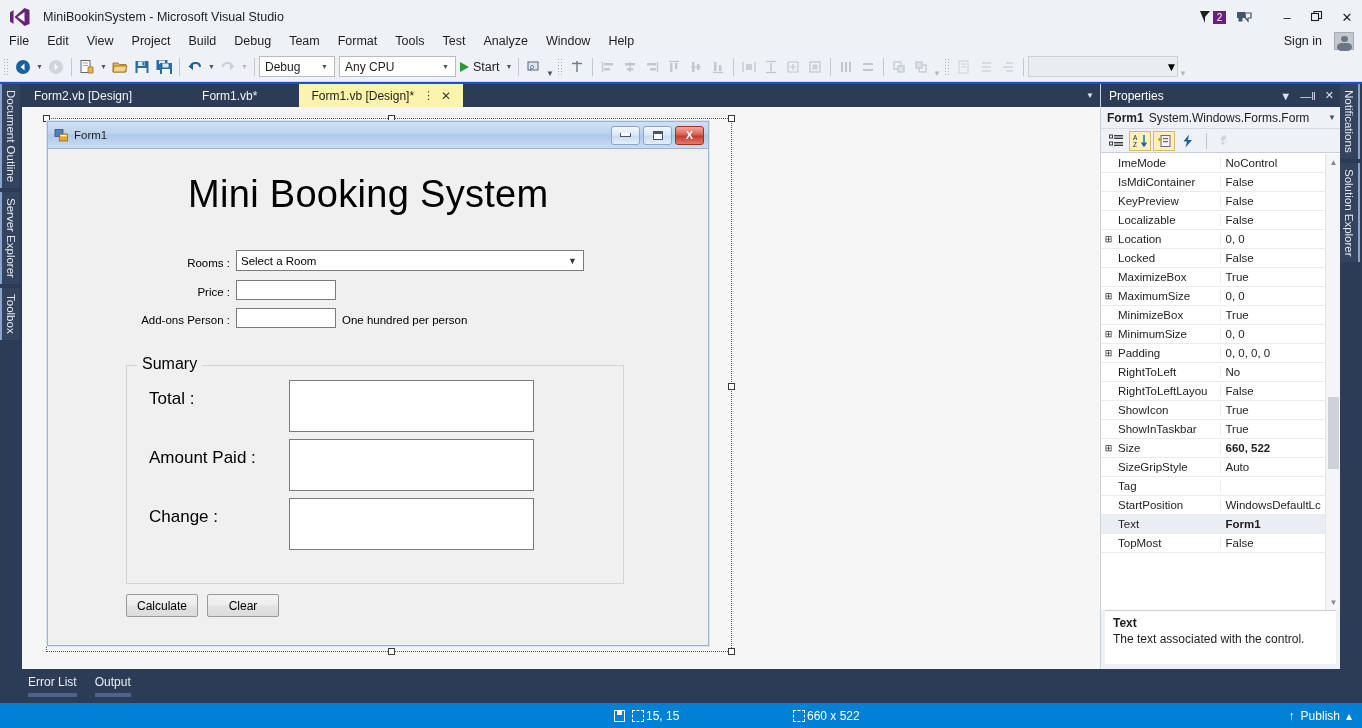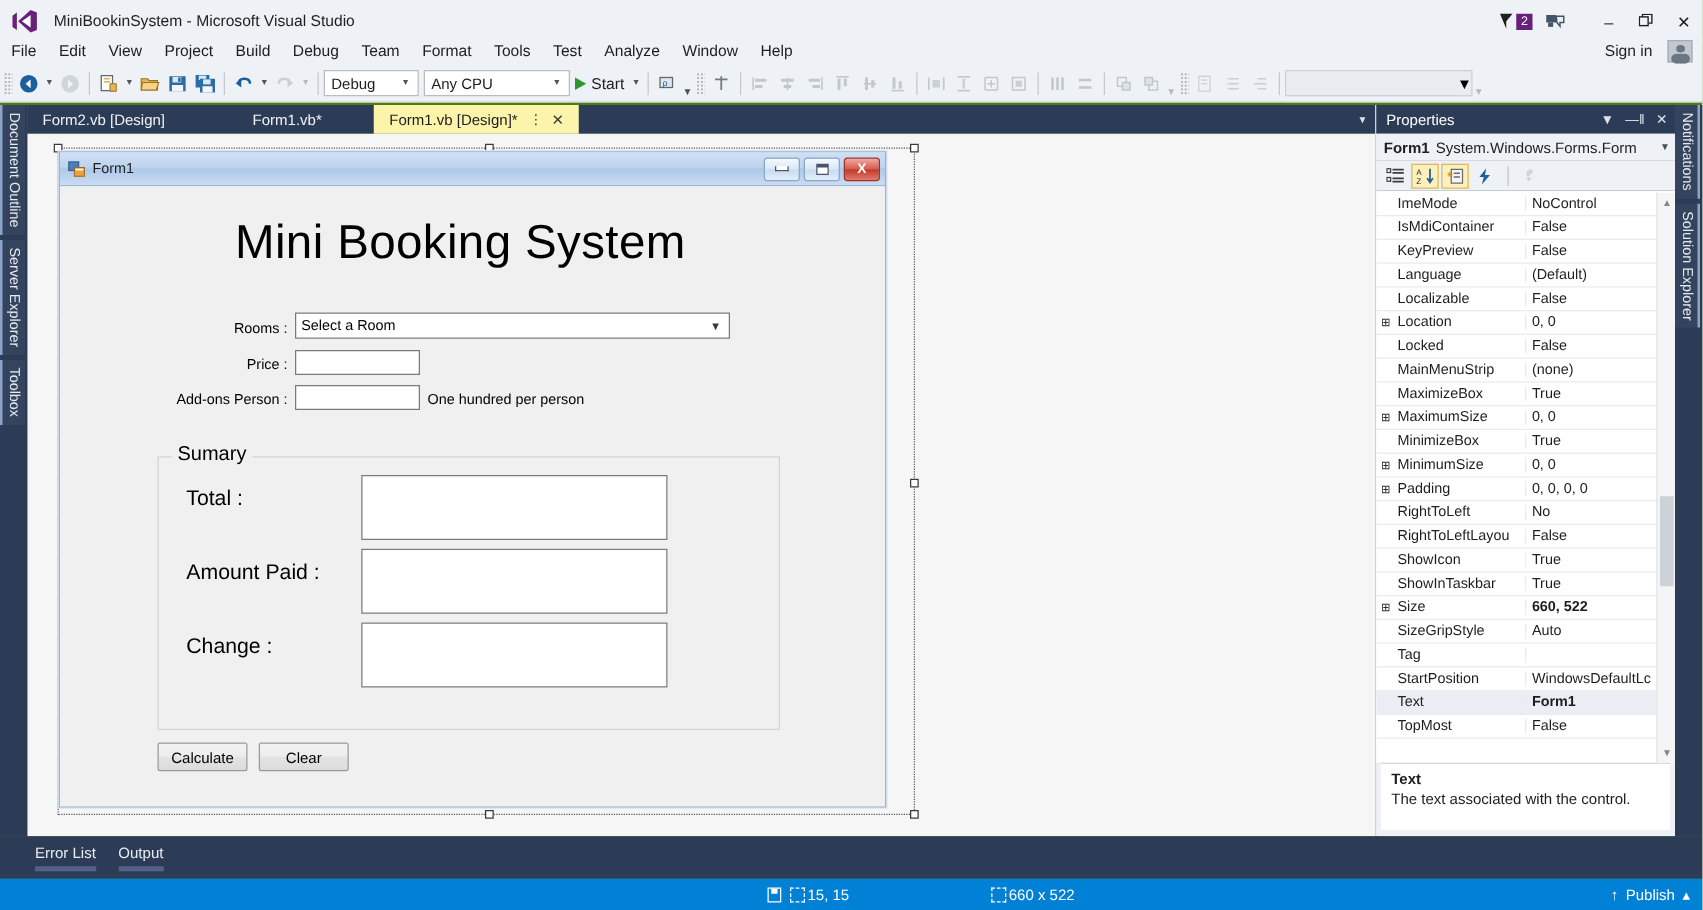--- a/index.html
+++ b/index.html
@@ -4,21 +4,21 @@
 <style>
   * { box-sizing: border-box; }
   html, body {
     margin: 0; padding: 0;
     width: 1362px; height: 728px;
     overflow: hidden;
     font-family: "Liberation Sans", sans-serif;
     font-size: 12px;
     background: #eef1f5;
   }
-  #app { position: relative; width: 1362px; height: 728px; background: #4d7c0f; }
+  #app { position: relative; width: 1362px; height: 728px; background: #1d4ed8; }
 
   
   .titlebar {
     position: absolute; left: 0; top: 0; width: 1362px; height: 34px;
     background: #eef1f5;
     display: flex; align-items: center;
   }
   .vs-logo { width: 26px; height: 26px; margin-left: 7px; position: relative; }
   .app-title { margin-left: 10px; font-size: 12.5px; color: #1e1e1e; }
   .tb-right { margin-left: auto; display: flex; align-items: center; height: 34px; }
@@ -748,42 +748,32 @@
             <span class="pname">IsMdiContainer</span>
             <span class="pval">False</span>
           </div>
           <div class="prow">
             <span class="pexp"></span>
             <span class="pname">KeyPreview</span>
             <span class="pval">False</span>
           </div>
           <div class="prow">
             <span class="pexp"></span>
-            <span class="pname">Language</span>
-            <span class="pval">(Default)</span>
-          </div>
-          <div class="prow">
-            <span class="pexp"></span>
             <span class="pname">Localizable</span>
             <span class="pval">False</span>
           </div>
           <div class="prow">
             <span class="pexp">⊞</span>
             <span class="pname">Location</span>
             <span class="pval">0, 0</span>
           </div>
           <div class="prow">
             <span class="pexp"></span>
             <span class="pname">Locked</span>
             <span class="pval">False</span>
-          </div>
-          <div class="prow">
-            <span class="pexp"></span>
-            <span class="pname">MainMenuStrip</span>
-            <span class="pval">(none)</span>
           </div>
           <div class="prow">
             <span class="pexp"></span>
             <span class="pname">MaximizeBox</span>
             <span class="pval">True</span>
           </div>
           <div class="prow">
             <span class="pexp">⊞</span>
             <span class="pname">MaximumSize</span>
             <span class="pval">0, 0</span>

